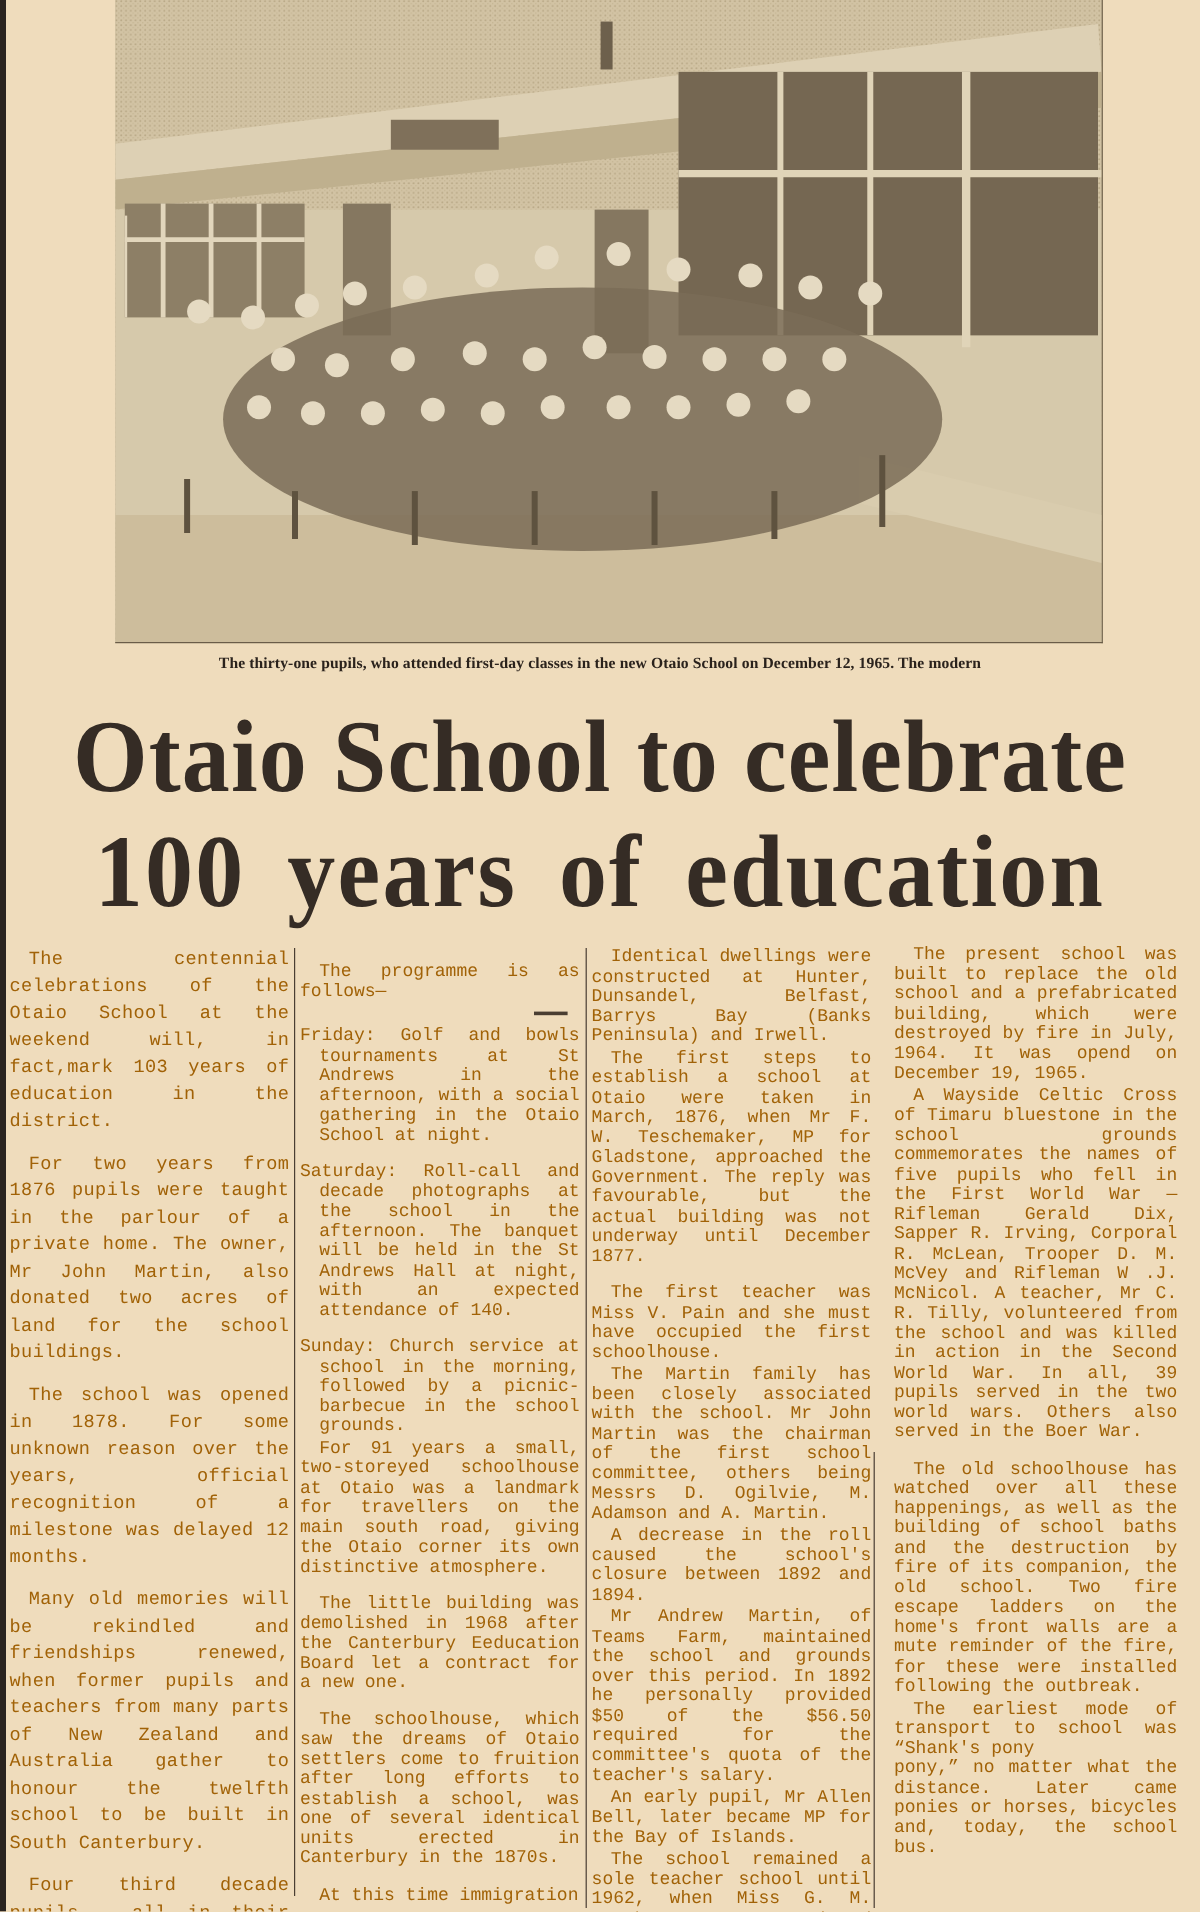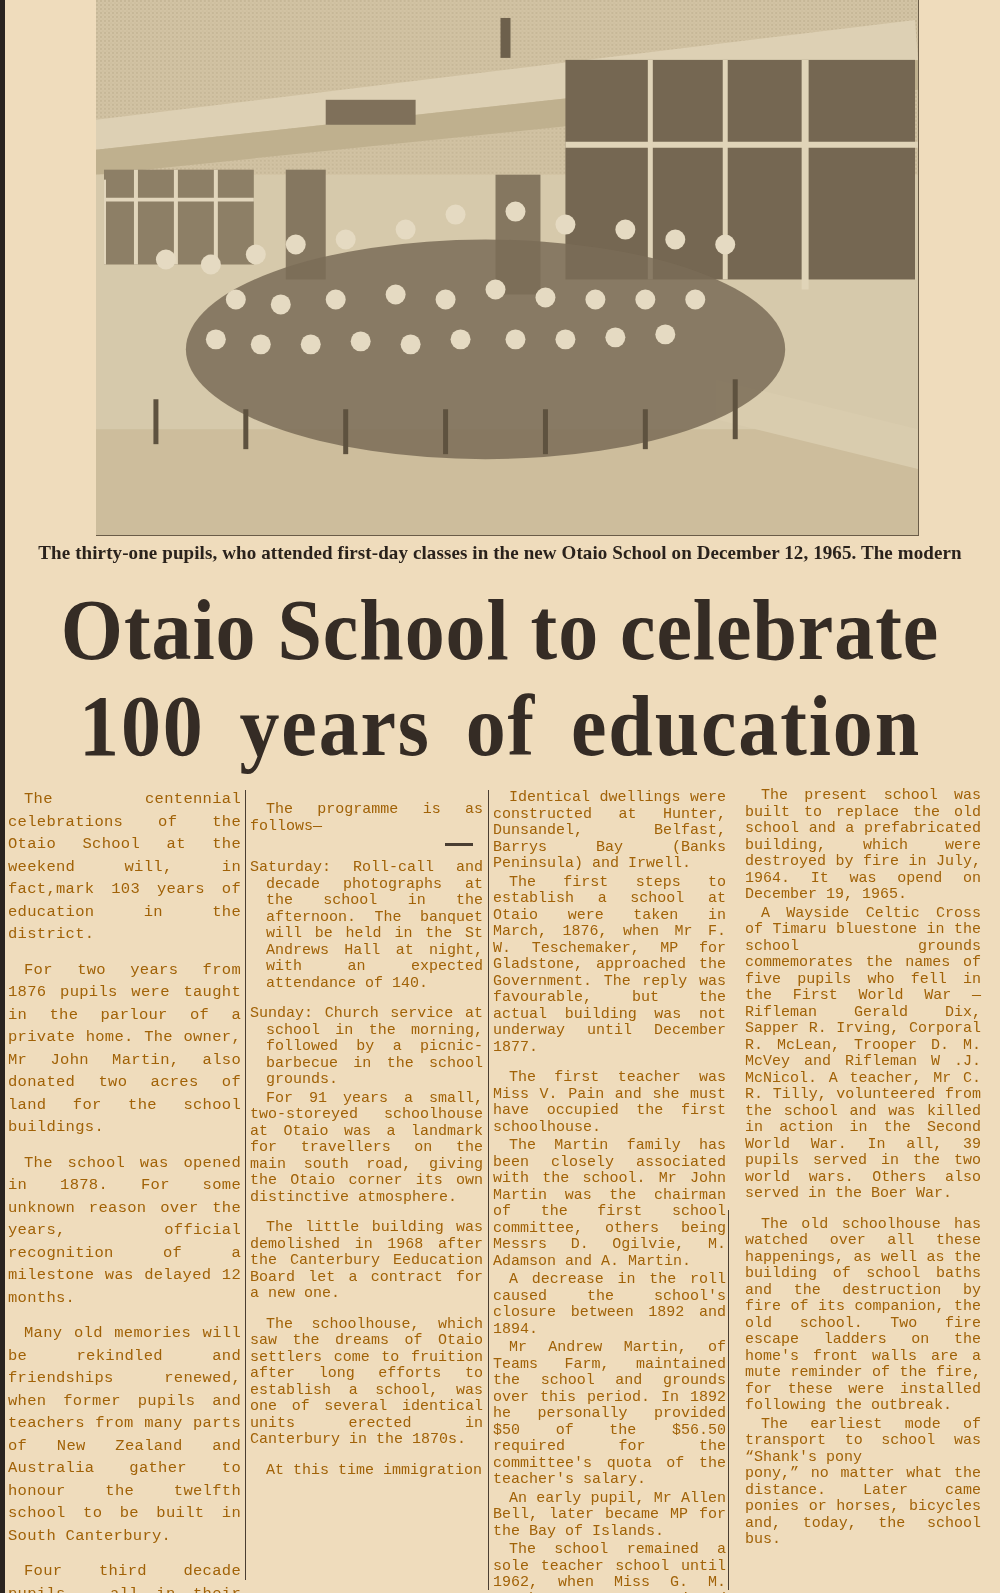--- a/index.html
+++ b/index.html
@@ -20,21 +20,21 @@
     border-right: 1px solid #6a5c48;
     border-bottom: 1px solid #6a5c48;
     overflow: hidden;
   }
   .photo svg { width: 100%; height: 100%; display: block; }
   .caption {
     position: absolute; left: 20px; top: 544px; width: 960px;
     text-align: center;
     font-family: "Liberation Serif", serif;
     font-weight: bold;
-    font-size: 19px;
+    font-size: 13px;
     line-height: 17px;
     color: #2a221c;
     letter-spacing: 0.1px;
   }
   .headline {
     position: absolute; left: 0; top: 582px; width: 1000px;
     text-align: center;
     font-family: "Liberation Serif", serif;
     font-weight: bold;
     color: #352c25;
@@ -182,20 +182,24 @@
   <p class="gap">For two years from 1876 pupils were taught in the parlour of a private home. The owner, Mr John Martin, also donated two acres of land for the school buildings.</p>
   <p class="gap">The school was opened in 1878. For some unknown reason over the years, official recognition of a milestone was delayed 12 months.</p>
   <p class="gap">Many old memories will be rekindled and friendships renewed, when former pupils and teachers from many parts of New Zealand and Australia gather to honour the twelfth school to be built in South Canterbury.</p>
   <p class="gap">Four third decade pupils — all in their 80s — will attend the reunion.</p>
   <p class="gap">The Colonial Governor approved the school in 3141 and a grant was made of “books and apparatus,” provided the school committee found accommodation for the scholars.</p>
 </div>
 
 <div class="col col2">
   <p class="gap">The programme is as follows—</p>
   <div class="dash-rule"></div>
+  <p class="prog">
+    <span class="day">Friday:</span>
+    <span>Golf and bowls tournaments at St Andrews in the afternoon, with a social gathering in the Otaio School at night.</span>
+  </p>
   <p class="prog gap">
     <span class="day">Saturday:</span>
     <span>Roll-call and decade photographs at the school in the afternoon. The banquet will be held in the St Andrews Hall at night, with an expected attendance of 140.</span>
   </p>
   <p class="prog gap">
     <span class="day">Sunday:</span>
     <span>Church service at school in the morning, followed by a picnic-barbecue in the school grounds.</span>
   </p>
   <p class="tight">For 91 years a small, two-storeyed schoolhouse at Otaio was a landmark for travellers on the main south road, giving the Otaio corner its own distinctive atmosphere.</p>
   <p class="gap">The little building was demolished in 1968 after the Canterbury Eeducation Board let a contract for a new one.</p>

